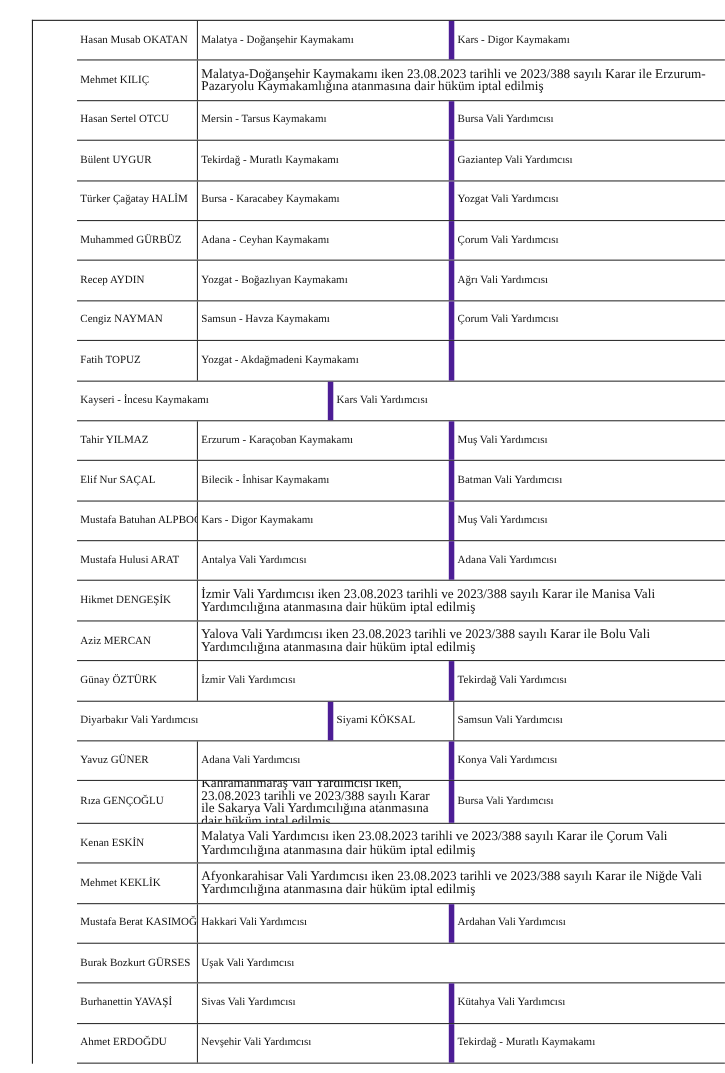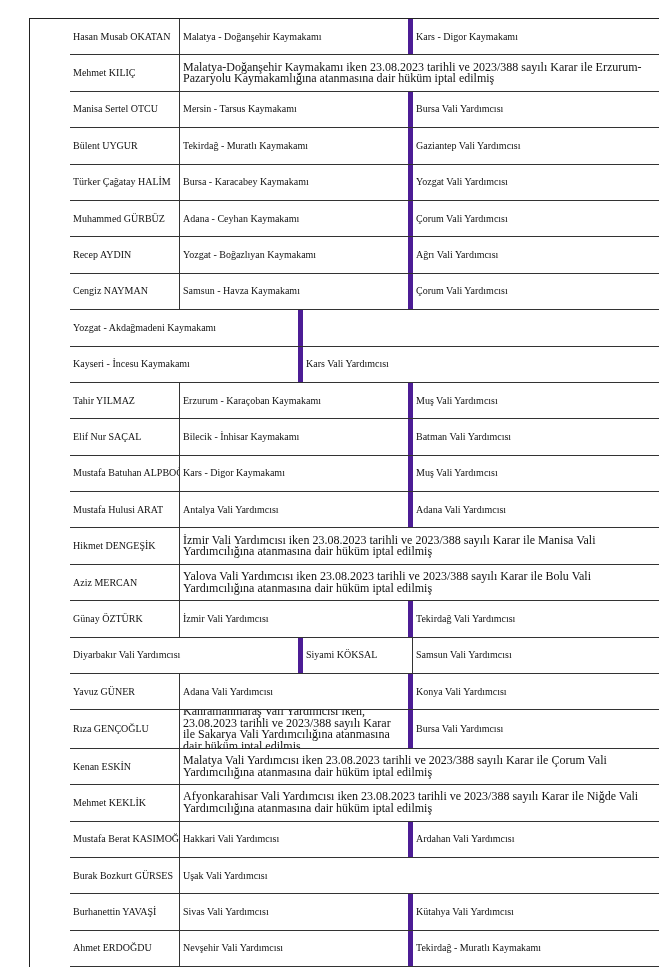--- a/index.html
+++ b/index.html
@@ -24,21 +24,21 @@
     <div class="row">
       <div class="cell c-name">Hasan Musab OKATAN</div>
       <div class="cell c-from">Malatya - Doğanşehir Kaymakamı</div>
       <div class="cell c-to">Kars - Digor Kaymakamı</div>
     </div>
     <div class="row">
       <div class="cell c-name">Mehmet KILIÇ</div>
       <div class="cell c-span small">Malatya-Doğanşehir Kaymakamı iken 23.08.2023 tarihli ve 2023/388 sayılı Karar ile Erzurum-Pazaryolu Kaymakamlığına atanmasına dair hüküm iptal edilmiş</div>
     </div>
     <div class="row">
-      <div class="cell c-name">Manisa Sertel OTCU</div>
+      <div class="cell c-name">Hasan Sertel OTCU</div>
       <div class="cell c-from">Mersin - Tarsus Kaymakamı</div>
       <div class="cell c-to">Bursa Vali Yardımcısı</div>
     </div>
     <div class="row">
       <div class="cell c-name">Bülent UYGUR</div>
       <div class="cell c-from">Tekirdağ - Muratlı Kaymakamı</div>
       <div class="cell c-to">Gaziantep Vali Yardımcısı</div>
     </div>
     <div class="row">
       <div class="cell c-name">Türker Çağatay HALİM</div>
@@ -54,20 +54,21 @@
       <div class="cell c-name">Recep AYDIN</div>
       <div class="cell c-from">Yozgat - Boğazlıyan Kaymakamı</div>
       <div class="cell c-to">Ağrı Vali Yardımcısı</div>
     </div>
     <div class="row">
       <div class="cell c-name">Cengiz NAYMAN</div>
       <div class="cell c-from">Samsun - Havza Kaymakamı</div>
       <div class="cell c-to">Çorum Vali Yardımcısı</div>
     </div>
     <div class="row">
+      <div class="cell c-name">Fatih TOPUZ</div>
       <div class="cell c-from">Yozgat - Akdağmadeni Kaymakamı</div>
     </div>
     <div class="row">
       <div class="cell c-from">Kayseri - İncesu Kaymakamı</div>
       <div class="cell c-to">Kars Vali Yardımcısı</div>
     </div>
     <div class="row">
       <div class="cell c-name">Tahir YILMAZ</div>
       <div class="cell c-from">Erzurum - Karaçoban Kaymakamı</div>
       <div class="cell c-to">Muş Vali Yardımcısı</div>

